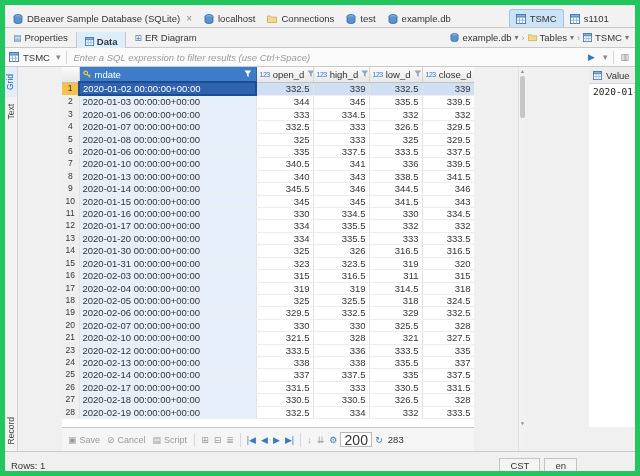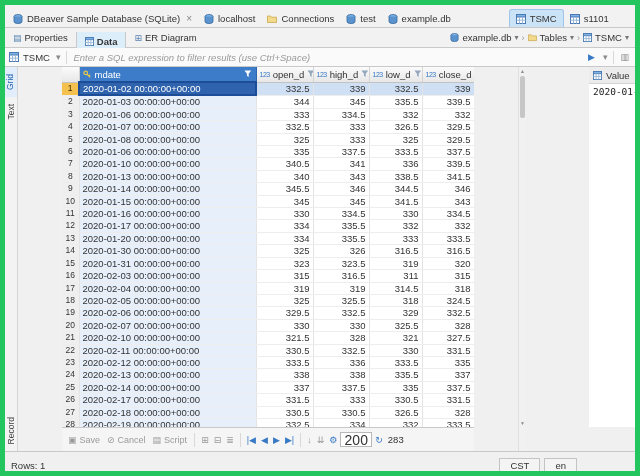--- a/index.html
+++ b/index.html
@@ -460,28 +460,20 @@
               </tr>
               <tr>
                 <td class="rownum">21</td>
                 <td class="mdate">2020-02-10 00:00:00+00:00</td>
                 <td class="num">321.5</td>
                 <td class="num">328</td>
                 <td class="num">321</td>
                 <td class="num">327.5</td>
               </tr>
               <tr>
-                <td class="rownum">22</td>
-                <td class="mdate">2020-02-11 00:00:00+00:00</td>
-                <td class="num">330.5</td>
-                <td class="num">332.5</td>
-                <td class="num">330</td>
-                <td class="num">331.5</td>
-              </tr>
-              <tr>
                 <td class="rownum">23</td>
                 <td class="mdate">2020-02-12 00:00:00+00:00</td>
                 <td class="num">333.5</td>
                 <td class="num">336</td>
                 <td class="num">333.5</td>
                 <td class="num">335</td>
               </tr>
               <tr>
                 <td class="rownum">24</td>
                 <td class="mdate">2020-02-13 00:00:00+00:00</td>

